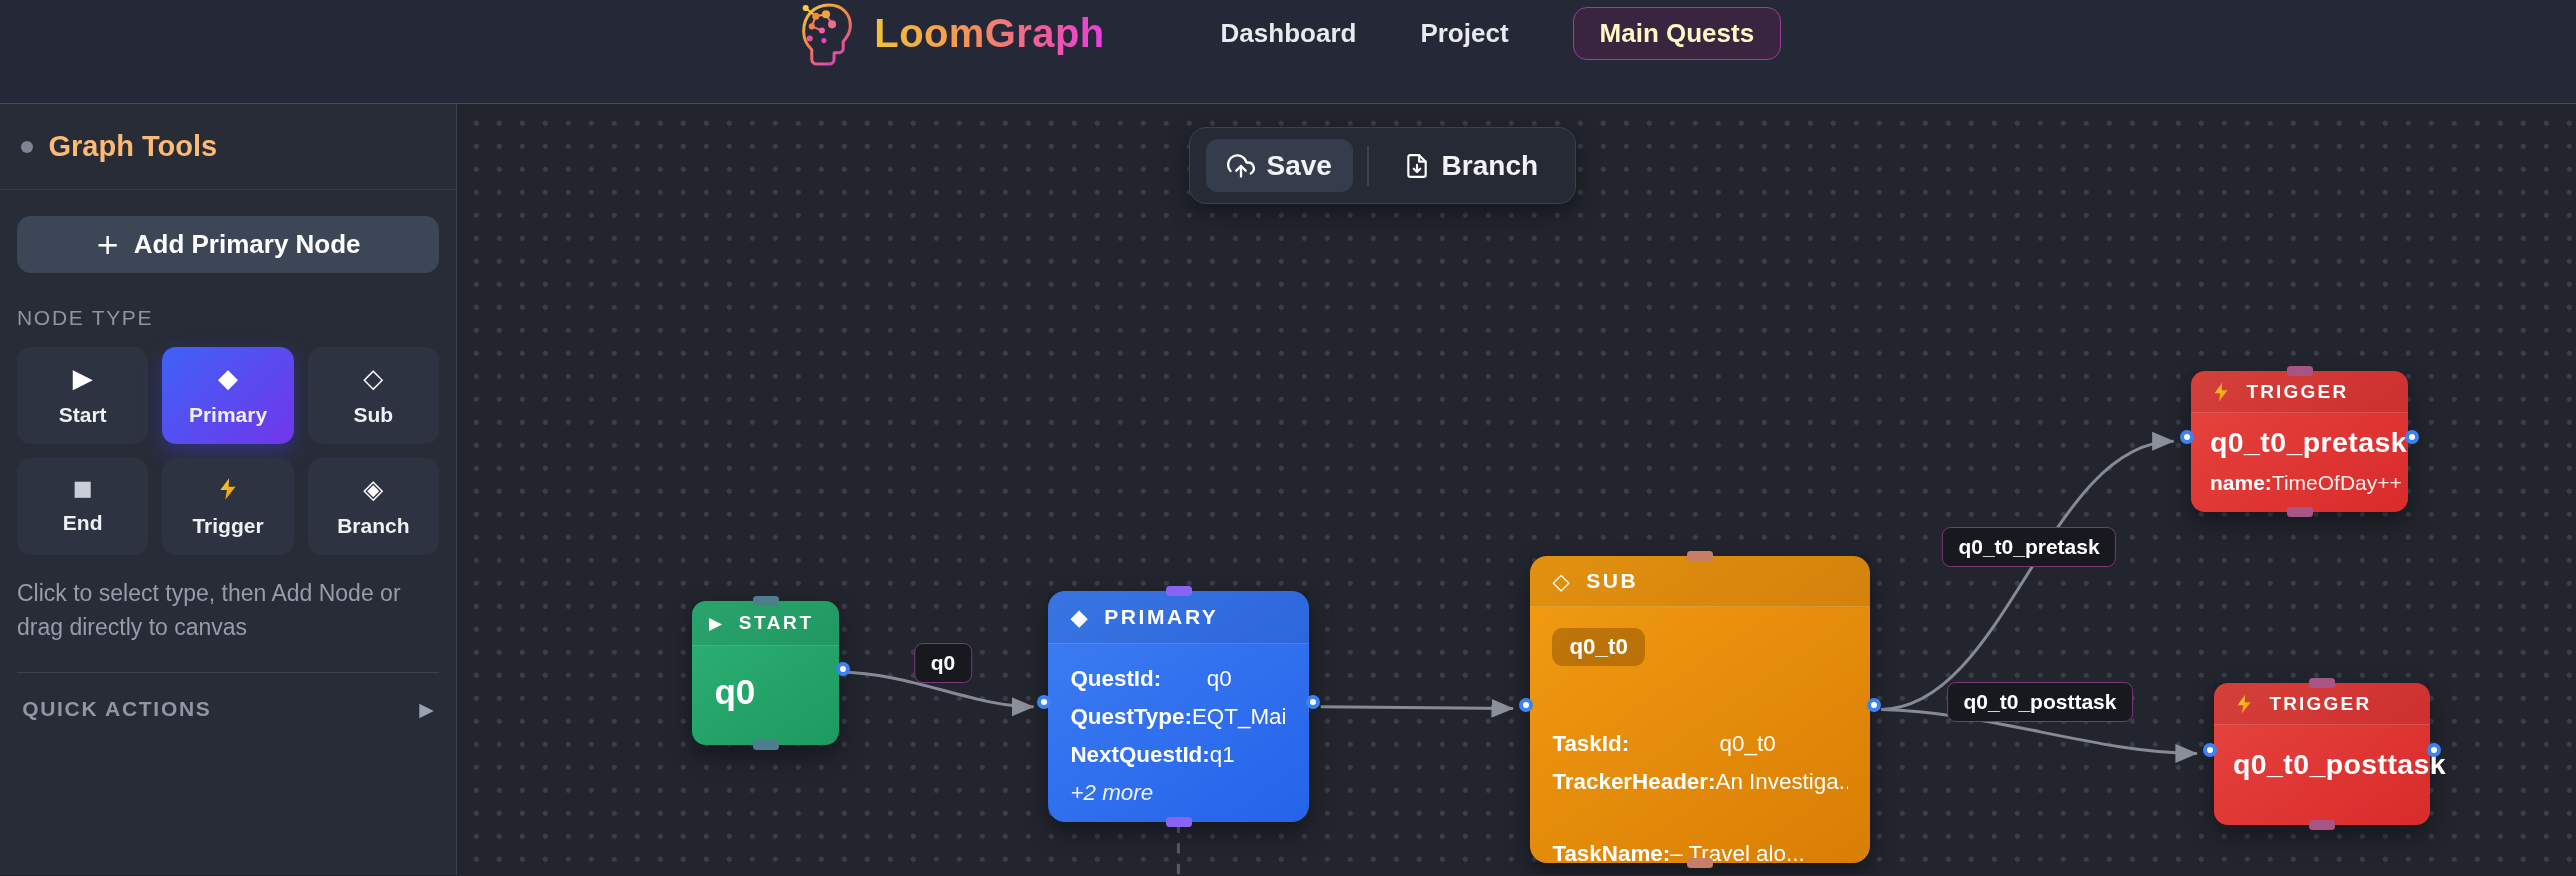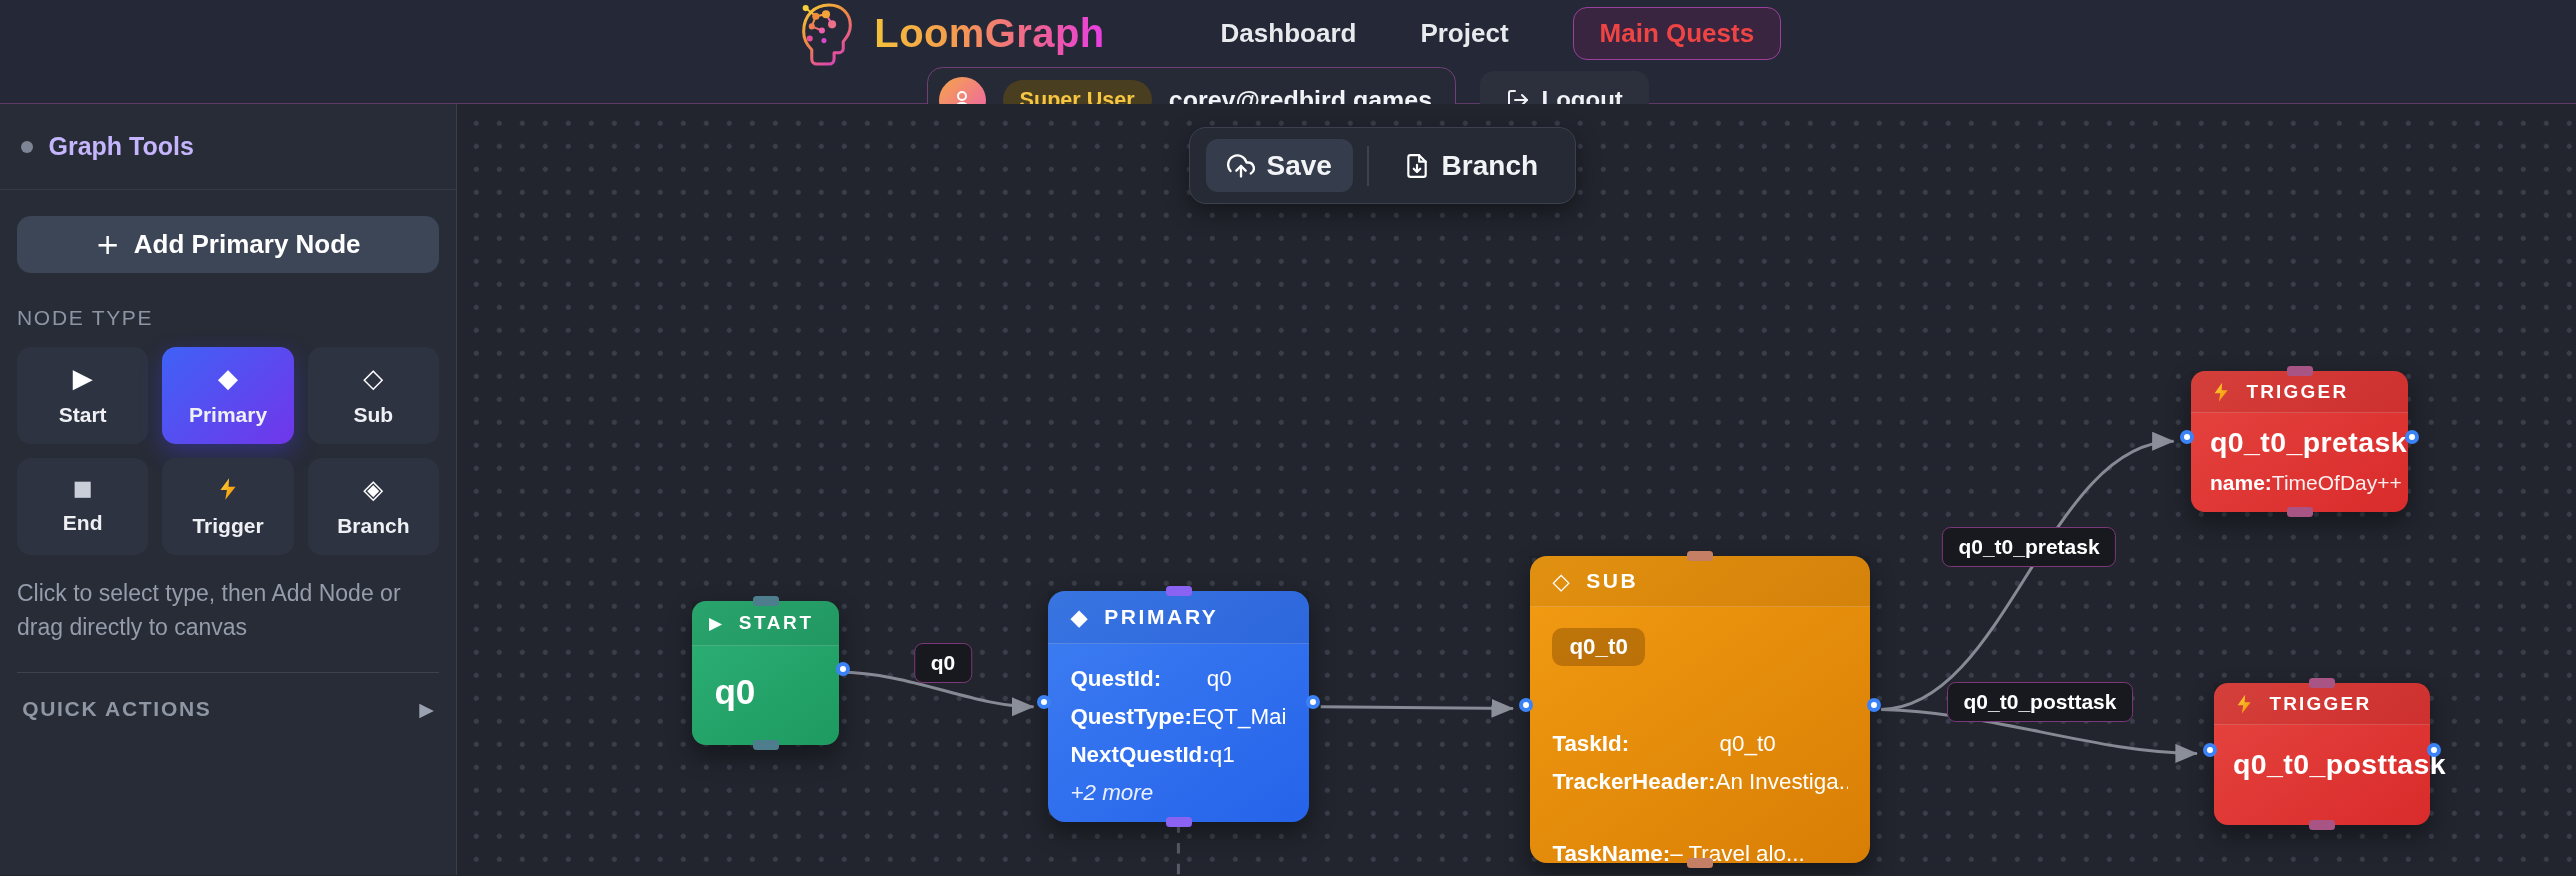--- a/index.html
+++ b/index.html
@@ -24,21 +24,21 @@
   .header-left { display:flex; align-items:center; }
   .logo { display:flex; align-items:center; gap:15.5px; cursor:pointer; }
   .logo-text {
     font-size:40px; font-weight:800; letter-spacing:0.4px;
     background:linear-gradient(90deg,#f3c13a 0%,#f59c4e 35%,#ef6292 70%,#e93de4 100%);
     -webkit-background-clip:text; background-clip:text; color:transparent;
   }
   .nav { display:flex; align-items:center; gap:64px; margin-left:116px; }
   .nav-link { font-size:26px; font-weight:600; color:#e8eaee; cursor:pointer; }
   .nav-pill {
-    font-size:26px; font-weight:700; color:#ef4444;
+    font-size:26px; font-weight:700; color:#fef9c3;
     background:#3a2540; border:1.7px solid #9a3f9c; border-radius:14px;
     padding:10.4px 26px; cursor:pointer;
   }
   .header-right { display:flex; align-items:center; }
   .user-pill {
     display:flex; align-items:center; gap:17px;
     border:1.7px solid #713f78; background:#262a36;
     border-radius:15.5px; padding:8.6px 22.4px 8.6px 10.4px;
   }
   .avatar {
@@ -64,21 +64,21 @@
   
   .sidebar {
     width:457px; flex:0 0 457px; background:#282c37;
     border-right:1.7px solid #3a3f4c; display:flex; flex-direction:column;
   }
   .sidebar-header {
     height:86px; border-bottom:1.7px solid #353a46;
     display:flex; align-items:center; gap:15.5px; padding:0 21px;
   }
   .bullet-dot { width:12px; height:12px; border-radius:50%; background:#7d8493; }
-  .sidebar-title { font-size:25px; font-weight:600; color:#c4b5fd; }
+  .sidebar-title { font-size:29px; font-weight:600; color:#fdba74; }
   .sidebar-body { padding:26px 17px; }
   .add-btn {
     width:100%; background:#3d4657; border:none; border-radius:14px;
     height:57px; display:flex; align-items:center; justify-content:center; gap:14px;
     color:#fff; font-size:26px; font-weight:700; cursor:pointer; font-family:inherit;
   }
   .add-btn .plus { font-size:29px; font-weight:400; }
   .section-label {
     margin-top:33px; font-size:21px; font-weight:400; letter-spacing:1.7px;
     color:#8d95a5;
@@ -243,40 +243,20 @@
           <circle cx="28" cy="40" r="2.5" fill="#d946c8"></circle>
         </svg>
         <span class="logo-text">LoomGraph</span>
       </div>
       <nav class="nav">
         <span class="nav-link">Dashboard</span>
         <span class="nav-link">Project</span>
         <span class="nav-pill">Main Quests</span>
       </nav>
     </div>
-    <div class="header-right">
-      <div class="user-pill">
-        <span class="avatar">
-          <svg class="icon" width="24" height="24" viewBox="0 0 24 24" fill="none" stroke="#fff" stroke-width="2" stroke-linecap="round">
-            <circle cx="12" cy="8" r="4"></circle>
-            <path d="M5 20c1.5-3.5 4-5 7-5s5.5 1.5 7 5"></path>
-          </svg>
-        </span>
-        <span class="role-badge">Super User</span>
-        <span class="user-email">corey@redbird.games</span>
-      </div>
-      <button class="logout-btn">
-        <svg class="icon" width="24" height="24" viewBox="0 0 24 24" fill="none" stroke="#f0f2f5" stroke-width="2" stroke-linecap="round" stroke-linejoin="round">
-          <path d="M9 21H5a2 2 0 0 1-2-2V5a2 2 0 0 1 2-2h4"></path>
-          <polyline points="16 17 21 12 16 7"></polyline>
-            <line x1="21" y1="12" x2="9" y2="12"></line>
-        </svg>
-        <span>Logout</span>
-      </button>
-    </div>
   </div>
 </header>
 
 <div class="main">
 
   <aside class="sidebar">
     <div class="sidebar-header">
       <span class="bullet-dot"></span>
       <span class="sidebar-title">Graph Tools</span>
     </div>

